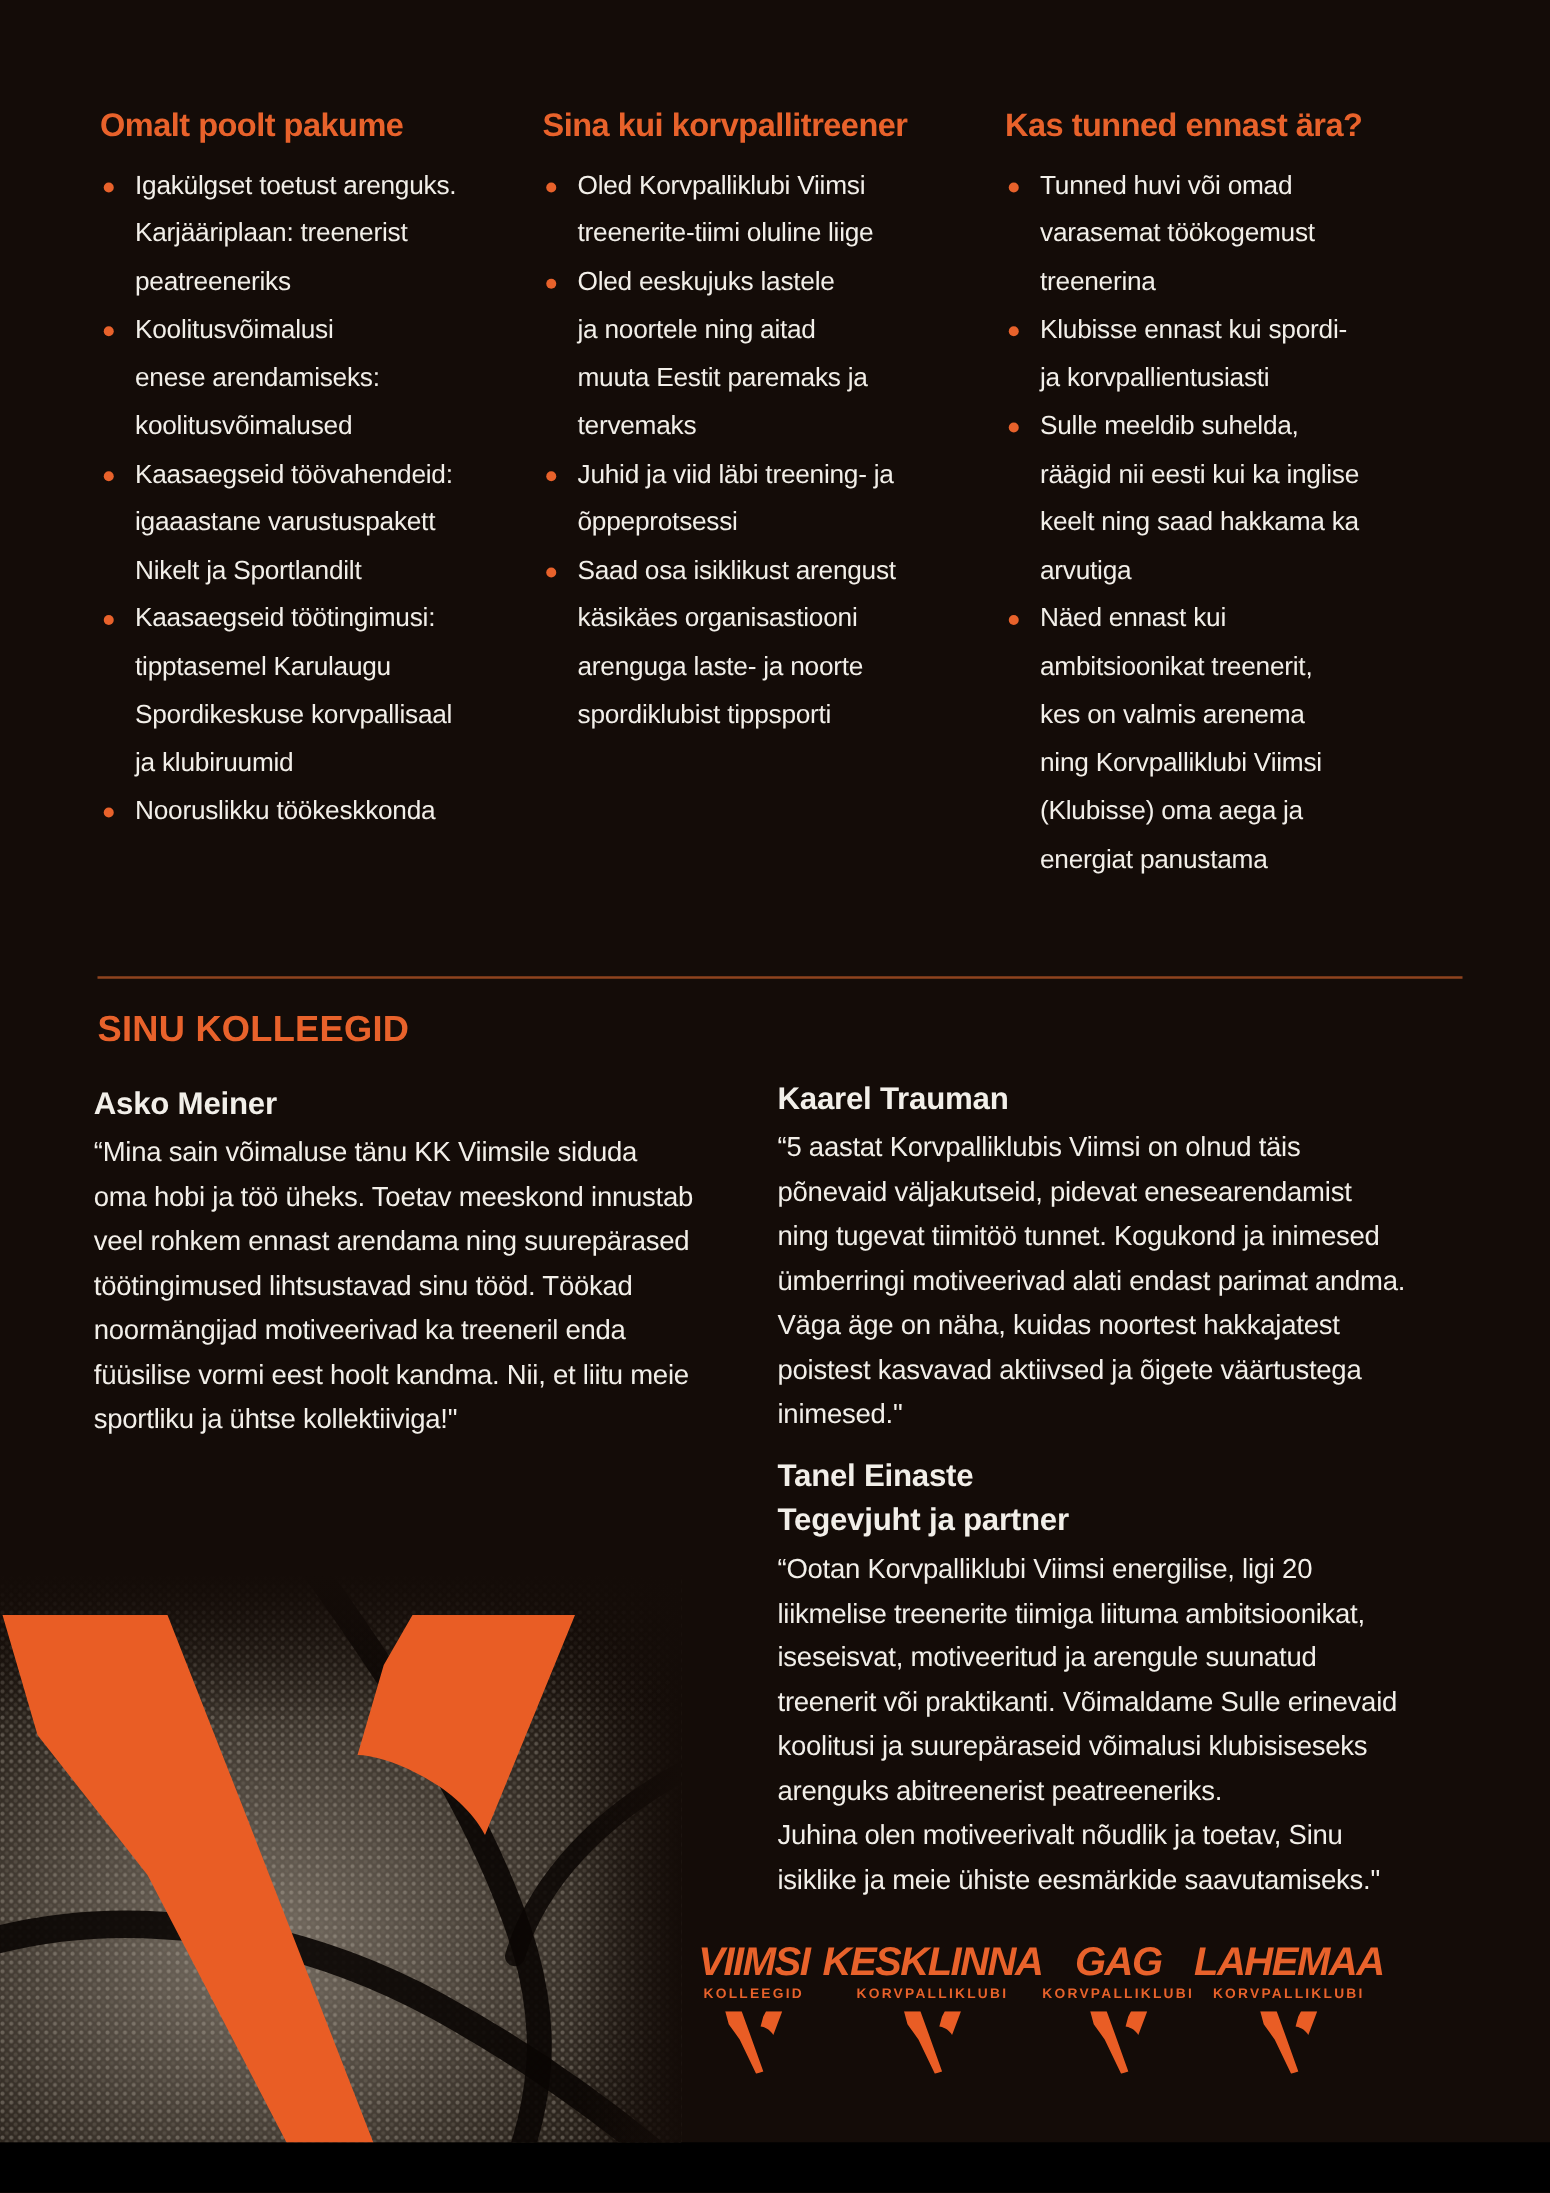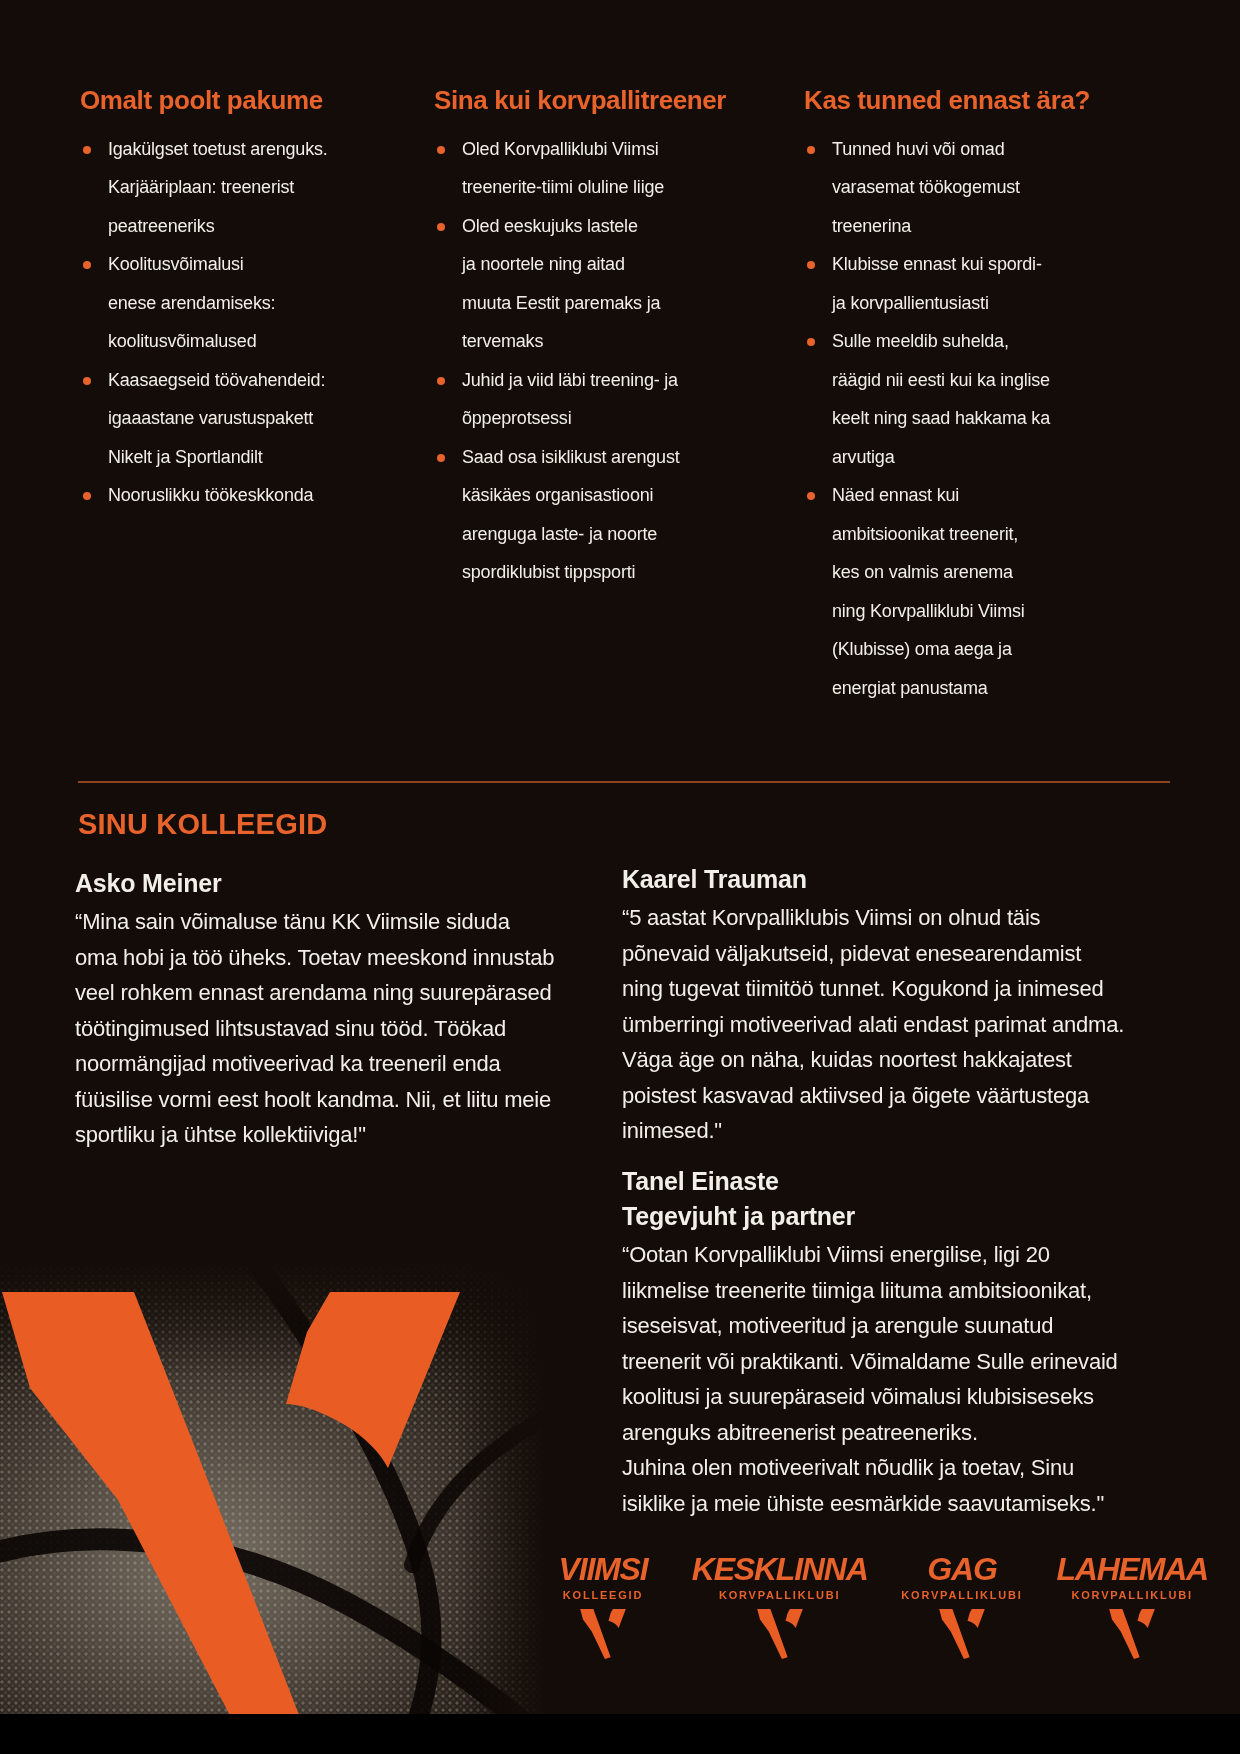--- a/index.html
+++ b/index.html
@@ -17,21 +17,21 @@
   .col-1{left:80px;width:330px;}
   .col-2{left:434px;width:330px;}
   .col-3{left:804px;width:360px;}
   .col h2{
     margin:0 0 14px 0;color:var(--orange);font-size:26px;font-weight:bold;
     letter-spacing:-0.4px;line-height:1.15;
   }
   .col ul{list-style:none;margin:0;padding:0;}
   .col li{position:relative;padding-left:28px;}
   .li-text{
-    display:block;font-size:18px;line-height:38.5px;letter-spacing:-0.2px;
+    display:block;font-size:21px;line-height:38.5px;letter-spacing:-0.2px;
     white-space:pre-line;color:var(--text);
   }
   .dot{
     position:absolute;left:3px;top:16px;width:8px;height:8px;border-radius:50%;
     background:var(--orange);
   }
   
   .divider{position:absolute;left:78px;top:781px;width:1092px;height:2px;background:#8F431E;}
   
   .colleagues-title{
@@ -63,21 +63,21 @@
     position:absolute;left:0;top:0;right:0;bottom:0;
     background:
       linear-gradient(to bottom,#140C08 0%,rgba(20,12,8,0) 24%),
       linear-gradient(to left,#140C08 0%,rgba(20,12,8,0) 16%),
       radial-gradient(ellipse 560px 470px at 36% 64%, rgba(20,12,8,0) 55%, rgba(20,12,8,0.45) 82%, rgba(20,12,8,0.9) 100%);
   }
   .big-v{position:absolute;left:0;top:1292px;}
   
   .logos{
     position:absolute;left:548px;top:1552px;width:660px;
-    display:flex;justify-content:space-between;align-items:flex-start;
+    display:flex;justify-content:flex-start;align-items:flex-start;
   }
   .club{text-align:center;min-width:110px;}
   .club-name{
     color:var(--orange);font-size:32px;font-weight:bold;font-style:italic;
     letter-spacing:-1.2px;line-height:34px;white-space:nowrap;
   }
   .club-sub{
     color:var(--orange);font-size:11px;font-weight:bold;letter-spacing:1.8px;
     margin-top:3px;white-space:nowrap;
   }
@@ -101,20 +101,27 @@
           <span class="dot"></span>
           <span class="li-text">Koolitusvõimalusi
 enese arendamiseks:
 koolitusvõimalused</span>
         </li>
       <li>
           <span class="dot"></span>
           <span class="li-text">Kaasaegseid töövahendeid:
 igaaastane varustuspakett
 Nikelt ja Sportlandilt</span>
+        </li>
+      <li>
+          <span class="dot"></span>
+          <span class="li-text">Kaasaegseid töötingimusi:
+tipptasemel Karulaugu
+Spordikeskuse korvpallisaal
+ja klubiruumid</span>
         </li>
       <li>
           <span class="dot"></span>
           <span class="li-text">Nooruslikku töökeskkonda</span>
         </li>
     </ul>
   </div>
 
   <div class="col col-2">
     <h2>Sina kui korvpallitreener</h2>

